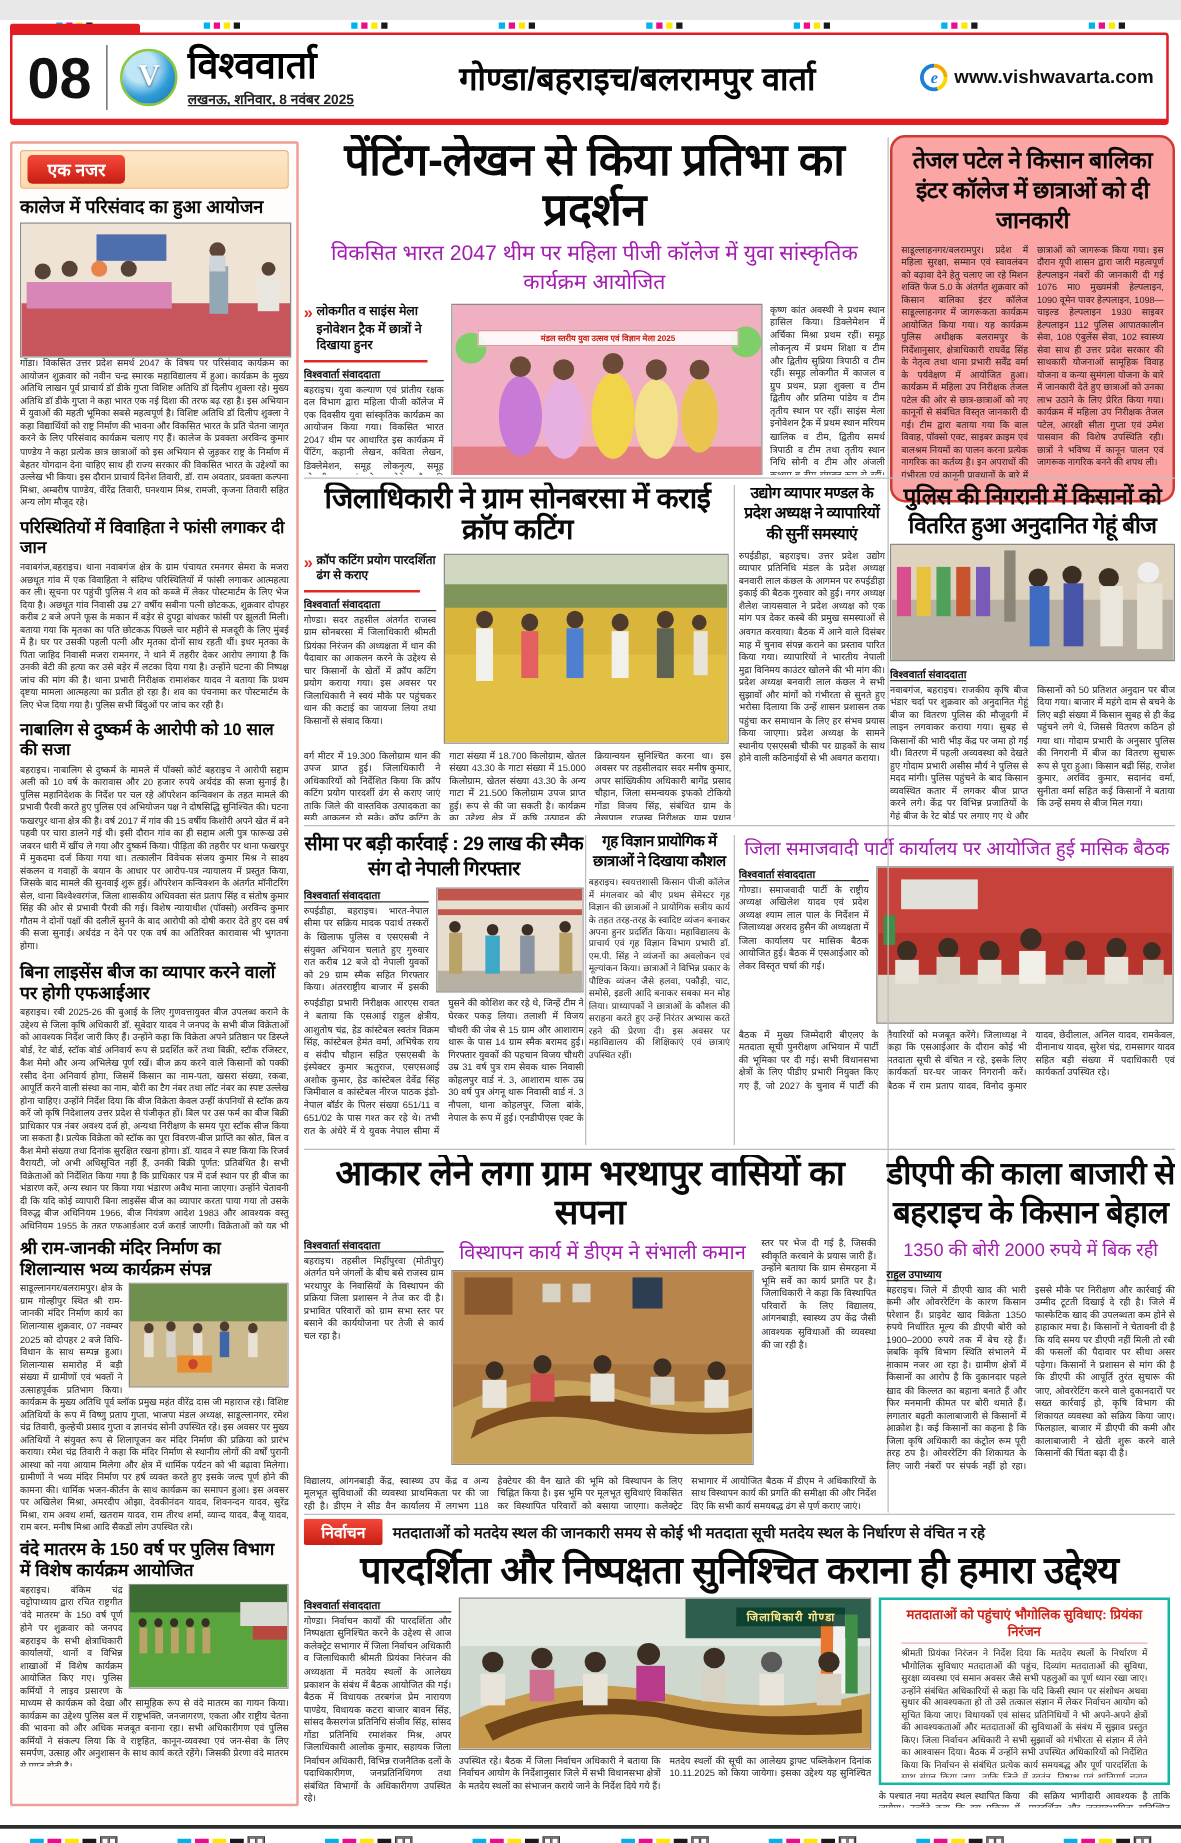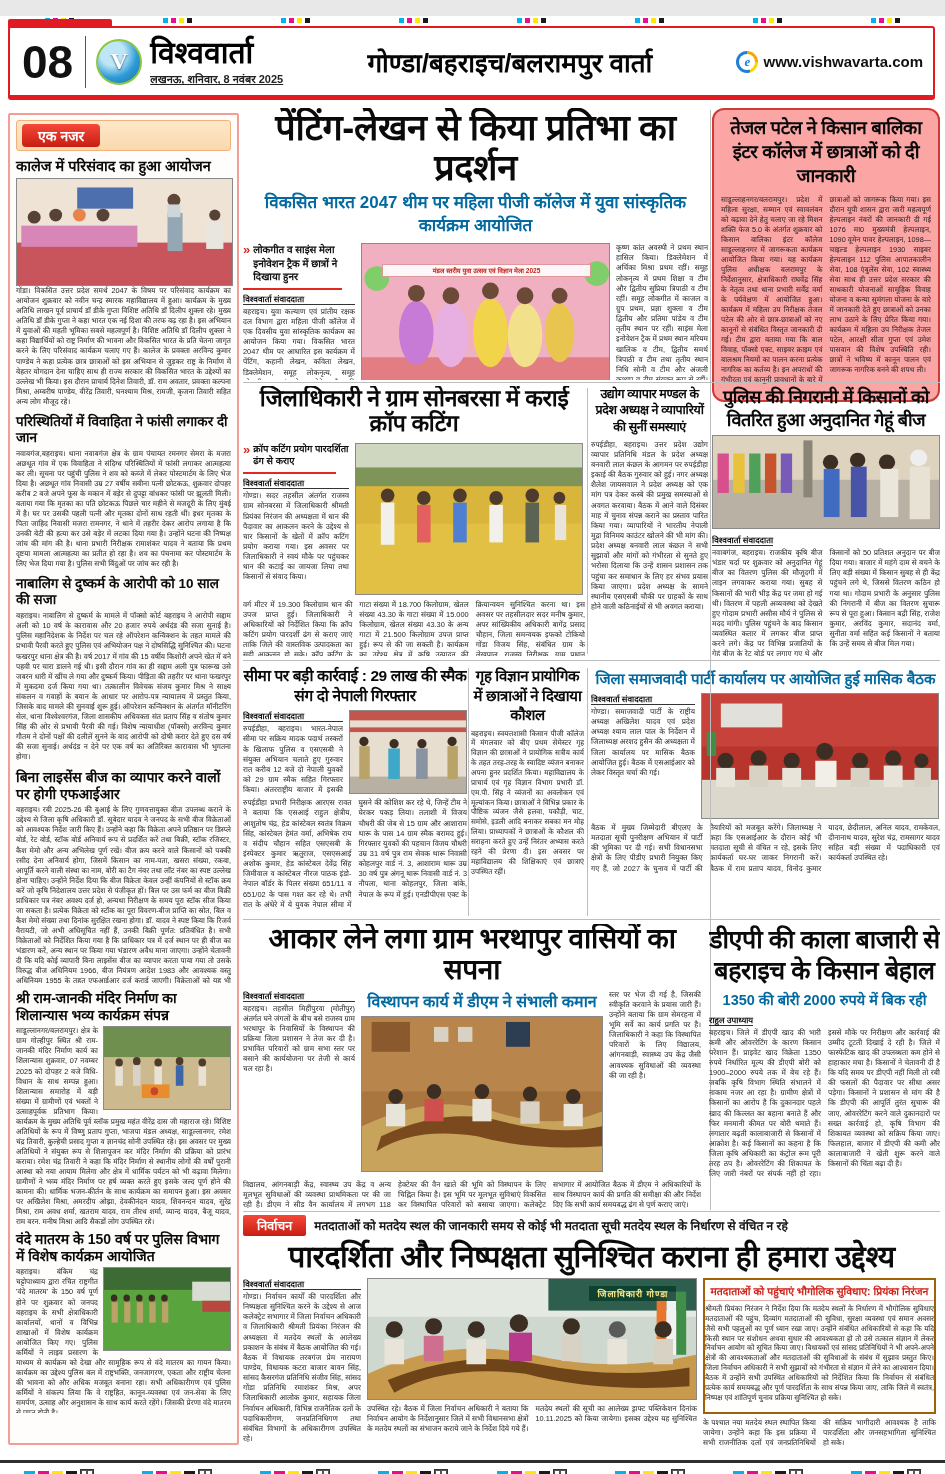--- a/index.html
+++ b/index.html
@@ -30,21 +30,21 @@
   .secttl{flex:1;text-align:center;font-size:26px;font-weight:900;color:#050505;}
   .webwrap{display:flex;align-items:center;gap:5px;}
   .eicon{width:22px;height:22px;border-radius:50%;flex:none;
          background:conic-gradient(#f7a800 0 25%,#ffd400 25% 45%,#1d7fd6 45% 100%);
          display:flex;align-items:center;justify-content:center;}
   .eicon i{width:16px;height:16px;border-radius:50%;background:#fff;color:#1d7fd6;font-weight:900;
            font-style:italic;font-size:13px;display:flex;align-items:center;justify-content:center;font-family:"Liberation Serif",serif;}
   .web{font-size:15px;font-weight:800;color:#111;}
   
   .headline{font-weight:900;text-align:center;color:#0a0a0a;line-height:1.1;letter-spacing:-.4px;}
-  .subhead{font-weight:700;text-align:center;color:#0369a1;}
+  .subhead{font-weight:400;text-align:center;color:#a21caf;}
   .bullet{display:flex;gap:3px;}
   .chev{color:#e02a20;font-size:13px;font-weight:900;line-height:1;}
   .btxt{font-weight:800;font-size:10px;line-height:1.35;color:#111;}
   .redrule{height:2px;background:#e02a20;margin:4px 0 3px 0;width:88%;}
   .byline{font-size:8.3px;font-weight:800;color:#111;border-bottom:1px solid #333;display:inline-block;margin-bottom:2px;}
   .body{font-size:7.4px;line-height:1.37;text-align:justify;color:#1d1d1d;overflow:hidden;}
   .c2{column-count:2;column-gap:7px;}
   .c3{column-count:3;column-gap:7px;}
   .photo{border:1px solid #8a8a8a;position:relative;overflow:hidden;flex:none;box-sizing:border-box;}
   .photo svg{display:block;width:100%;height:100%;}
@@ -58,21 +58,21 @@
   .ektitle{font-size:14px;font-weight:900;line-height:1.18;color:#0a0a0a;margin:7px 0 3px 0;}
   .ekbody{font-size:7.3px;line-height:1.38;text-align:justify;color:#1d1d1d;overflow:hidden;}
   .fl-r{float:right;margin:0 0 3px 5px;}
   .hl{background:#bdbdbd;height:1px;}
   .vl{background:#bdbdbd;width:1px;}
   .boxart{border:2px solid #cf3a35;border-radius:12px;box-sizing:border-box;padding:6px 7px;background:#fca5a5;}
   .nv-band{display:flex;align-items:center;gap:8px;}
   .nv-label{background:linear-gradient(#f4483a,#c81e12);color:#fff;font-weight:900;font-size:12.5px;
             padding:2px 14px;border-radius:2px;flex:none;}
   .nv-bandtxt{font-size:12px;font-weight:800;color:#151515;}
-  .pn-box{border:2px solid #a16207;box-sizing:border-box;padding:4px 0;background:#fffefc;}
+  .pn-box{border:2px solid #14b8a6;box-sizing:border-box;padding:4px 16px;background:#fffefc;}
   .pn-title{color:#d0231b;font-weight:900;font-size:10.5px;text-align:center;border-bottom:1px solid #e5b0ac;
             padding-bottom:2px;margin-bottom:3px;}
   .overlay-banner{position:absolute;left:8%;top:14%;width:84%;background:rgba(255,255,255,.88);color:#c81e12;
             font-size:6.5px;font-weight:900;text-align:center;padding:1px 0;border:1px solid #d99;}
   .overlay-plate{position:absolute;right:6%;top:6%;background:rgba(7,60,44,.85);color:#ffe98a;
             font-size:9px;font-weight:900;padding:1px 8px;letter-spacing:1px;}
 </style>
 </head>
 <body>
 
@@ -381,21 +381,21 @@
             <rect x="57" y="32" width="10" height="26" fill="#8a93a2"></rect>
           <circle cx="88" cy="26" r="4" fill="#3d2e24"></circle>
             <rect x="84" y="30" width="9" height="28" fill="#b9a368"></rect>
         </svg>
       </div>
     </div>
     <div class="body c2" style="height:118px;margin-top:4px">रुपईडीहा प्रभारी निरीक्षक आरएस रावत ने बताया कि एसआई राहुल क्षेत्रीय, आशुतोष चंद्र, हेड कांस्टेबल स्वतंत्र विक्रम सिंह, कांस्टेबल हेमंत वर्मा, अभिषेक राय व संदीप चौहान सहित एसएसबी के इंस्पेक्टर कुमार ऋतुराज, एसएसआई अशोक कुमार, हेड कांस्टेबल देवेंद्र सिंह जिमीवाल व कांस्टेबल नीरज पाठक इंडो-नेपाल बॉर्डर के पिलर संख्या 651/11 व 651/02 के पास गश्त कर रहे थे। तभी रात के अंधेरे में ये युवक नेपाल सीमा में घुसने की कोशिश कर रहे थे, जिन्हें टीम ने घेरकर पकड़ लिया। तलाशी में विजय चौधरी की जेब से 15 ग्राम और आशाराम थारू के पास 14 ग्राम स्मैक बरामद हुई। गिरफ्तार युवकों की पहचान विजय चौधरी उम्र 31 वर्ष पुत्र राम सेवक थारू निवासी कोहलपुर वार्ड नं. 3, आशाराम थारू उम्र 30 वर्ष पुत्र अंगनू थारू निवासी वार्ड नं. 3 नौपला, थाना कोहलपुर, जिला बांके, नेपाल के रूप में हुई। एनडीपीएस एक्ट के तहत मुकदमा दर्ज कर उन्हें न्यायालय भेज दिया गया है।</div>
   </article>
 
   <article class="abs" style="left:471px;top:650px;width:113px;height:250px;overflow:hidden">
-    <div class="headline" style="font-size:15px;line-height:1.3">गृह विज्ञान प्रायोगिक में छात्राओं ने दिखाया कौशल</div>
+    <div class="headline" style="font-size:12px;line-height:1.3">गृह विज्ञान प्रायोगिक में छात्राओं ने दिखाया कौशल</div>
     <div class="body" style="height:206px;margin-top:4px;font-size:7.2px">बहराइच। स्वयत्तशासी किसान पीजी कॉलेज में मंगलवार को बीए प्रथम सेमेस्टर गृह विज्ञान की छात्राओं ने प्रायोगिक सत्रीय कार्य के तहत तरह-तरह के स्वादिष्ट व्यंजन बनाकर अपना हुनर प्रदर्शित किया। महाविद्यालय के प्राचार्य एवं गृह विज्ञान विभाग प्रभारी डॉ. एम.पी. सिंह ने व्यंजनों का अवलोकन एवं मूल्यांकन किया। छात्राओं ने विभिन्न प्रकार के पौष्टिक व्यंजन जैसे हलवा, पकौड़ी, चाट, समोसे, इडली आदि बनाकर सबका मन मोह लिया। प्राध्यापकों ने छात्राओं के कौशल की सराहना करते हुए उन्हें निरंतर अभ्यास करते रहने की प्रेरणा दी। इस अवसर पर महाविद्यालय की शिक्षिकाएं एवं छात्राएं उपस्थित रहीं।</div>
   </article>
 
   <article class="abs" style="left:591px;top:650px;width:349px;height:250px;overflow:hidden">
     <div class="subhead" style="font-size:15px;margin-top:2px">जिला समाजवादी पार्टी कार्यालय पर आयोजित हुई मासिक बैठक</div>
     <div class="row" style="margin-top:5px;height:126px">
       <div style="width:104px;display:flex;flex-direction:column">
         <span class="byline">विश्ववार्ता संवाददाता</span>
         <div class="body" style="flex:1">गोण्डा। समाजवादी पार्टी के राष्ट्रीय अध्यक्ष अखिलेश यादव एवं प्रदेश अध्यक्ष श्याम लाल पाल के निर्देशन में जिलाध्यक्ष अरशद हुसैन की अध्यक्षता में जिला कार्यालय पर मासिक बैठक आयोजित हुई। बैठक में एसआईआर को लेकर विस्तृत चर्चा की गई।</div>
       </div>

